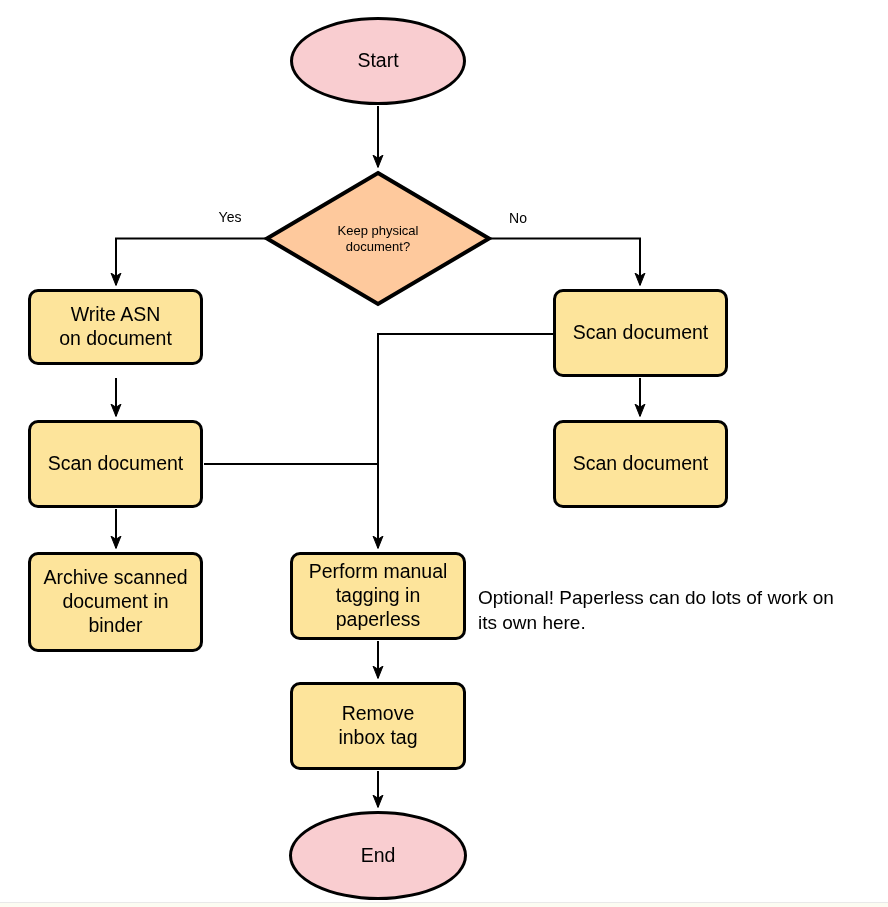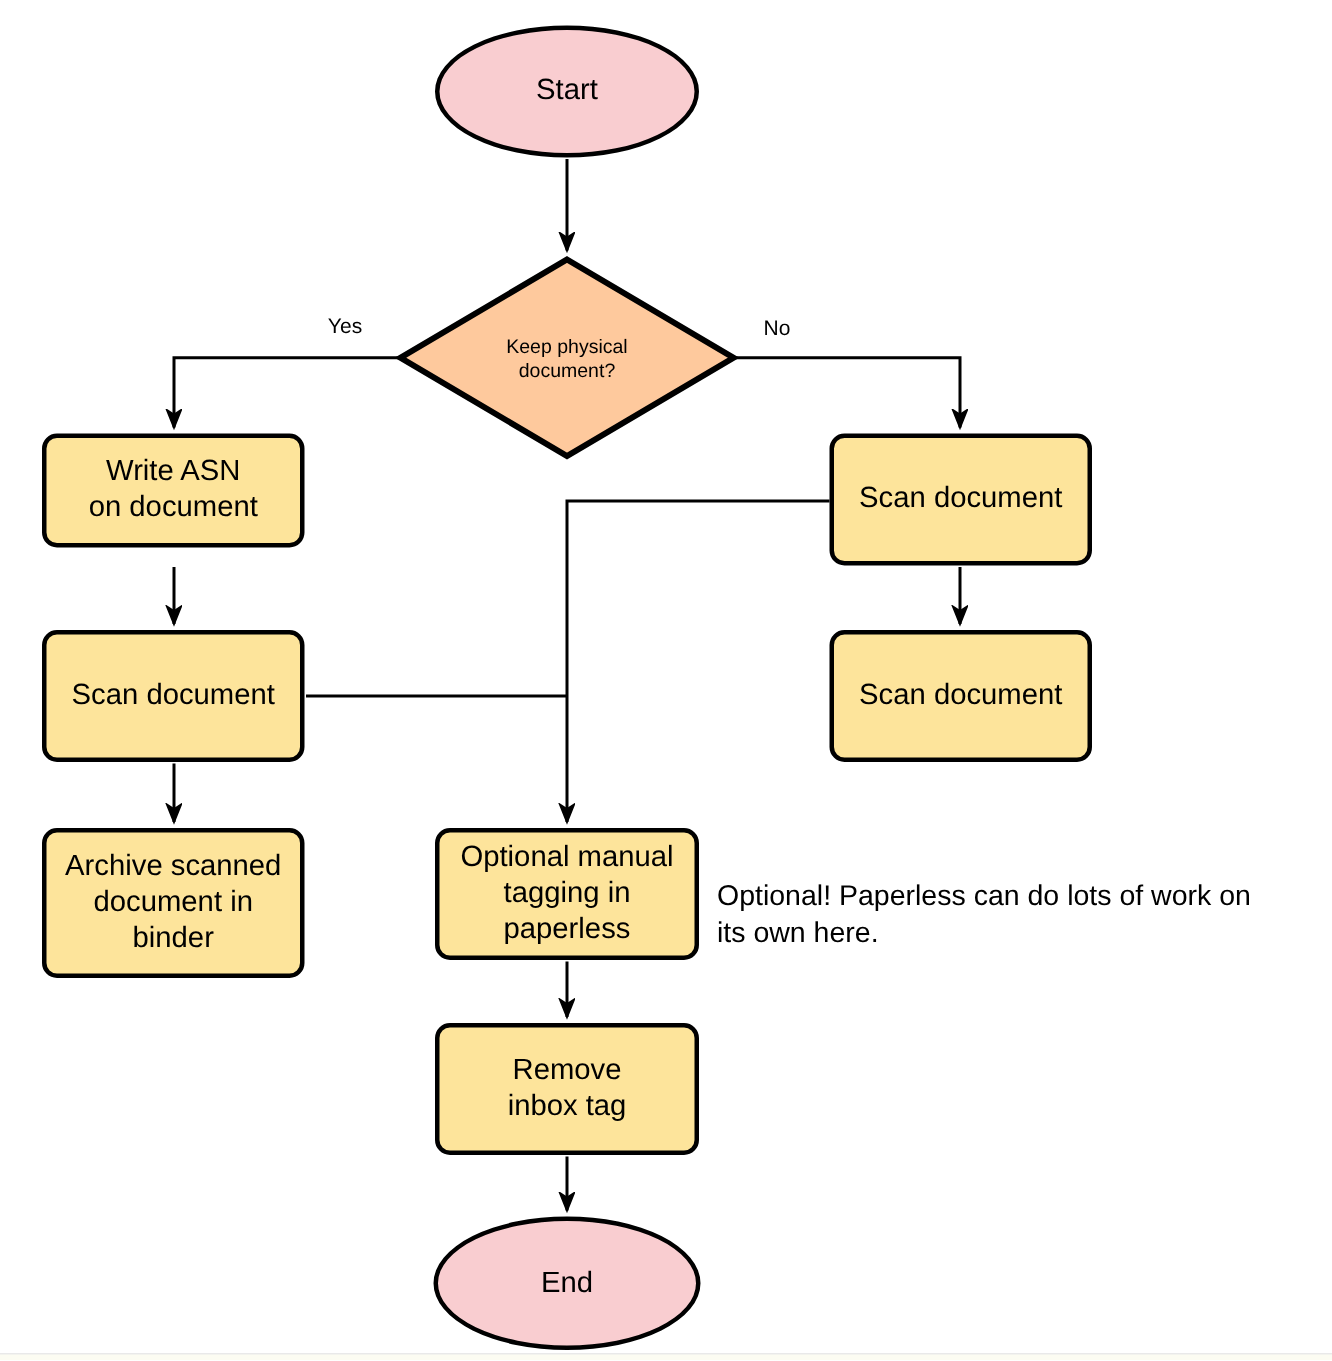--- a/index.html
+++ b/index.html
@@ -128,21 +128,21 @@
 
   <div class="node" style="left:553px;top:289px;width:175px;height:88px">
     <span>Scan document</span>
   </div>
 
   <div class="node" style="left:553px;top:420px;width:175px;height:88px">
     <span>Scan document</span>
   </div>
 
   <div class="node" style="left:290px;top:552px;width:176px;height:88px">
-    <span>Optional manual
+    <span>Perform manual
 tagging in
 paperless</span>
   </div>
 
   <div class="node" style="left:290px;top:682px;width:176px;height:88px">
     <span>Remove
 inbox tag</span>
   </div>
 
   <div class="node terminator" style="left:289px;top:811px;width:178px;height:89px">

